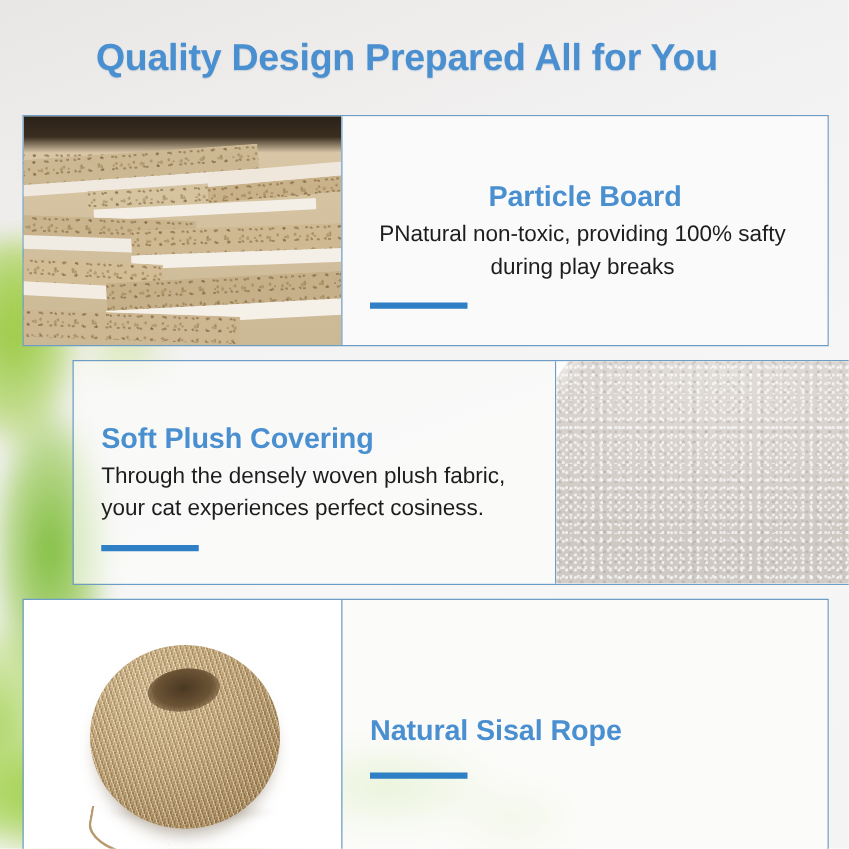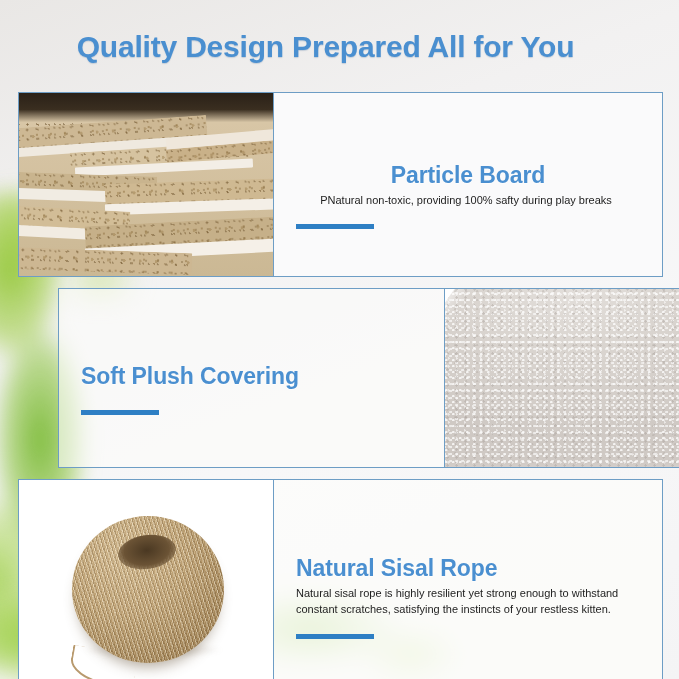--- a/index.html
+++ b/index.html
@@ -83,21 +83,21 @@
   #card-2 .panel { background:rgba(252,252,250,.62); }
   #card-3 .panel { background:rgba(252,252,250,.80); }
 
   .card-title {
     font-size:23px; font-weight:bold; color:#4a8fd0;
     font-stretch:condensed; letter-spacing:-.1px;
     margin-bottom:4px;
     text-shadow:0 1px 0 rgba(255,255,255,.6);
   }
   .card-body {
-    font-size:11px; line-height:1.42; color:#1d1d1d;
+    font-size:18px; line-height:1.42; color:#1d1d1d;
     max-width:340px;
   }
   #card-3 .card-body { max-width:350px; }
   .accent-bar {
     width:78px; height:5px; background:#2e7fc4;
     margin-top:16px;
   }
 
   
   #photo-particle-board {
@@ -223,20 +223,21 @@
     <div class="panel">
       <div class="card-title">Particle Board</div>
       <div class="card-body">PNatural non-toxic, providing 100% safty during play breaks</div>
       <div class="accent-bar"></div>
     </div>
   </div>
 
   <div class="card" id="card-2">
     <div class="panel">
       <div class="card-title">Soft Plush Covering</div>
+      <div class="card-body">Through the densely woven plush fabric, your cat experiences perfect cosiness.</div>
       <div class="accent-bar"></div>
     </div>
     <div class="media">
       <div id="photo-plush">
         <div class="dome">
           <div class="fuzz"></div>
         </div>
       </div>
     </div>
   </div>
@@ -248,18 +249,17 @@
         <div class="ball">
           <div class="strands"></div>
           <div class="strands2"></div>
           <div class="hole"></div>
         </div>
         <div class="tail"></div>
       </div>
     </div>
     <div class="panel">
       <div class="card-title">Natural Sisal Rope</div>
-      <div class="card-body">Natural sisal rope is highly resilient yet strong enough to withstand constant scratches, satisfying the instincts of your restless kitten.</div>
       <div class="accent-bar"></div>
     </div>
   </div>
 
 </div>
 
 </body></html>

